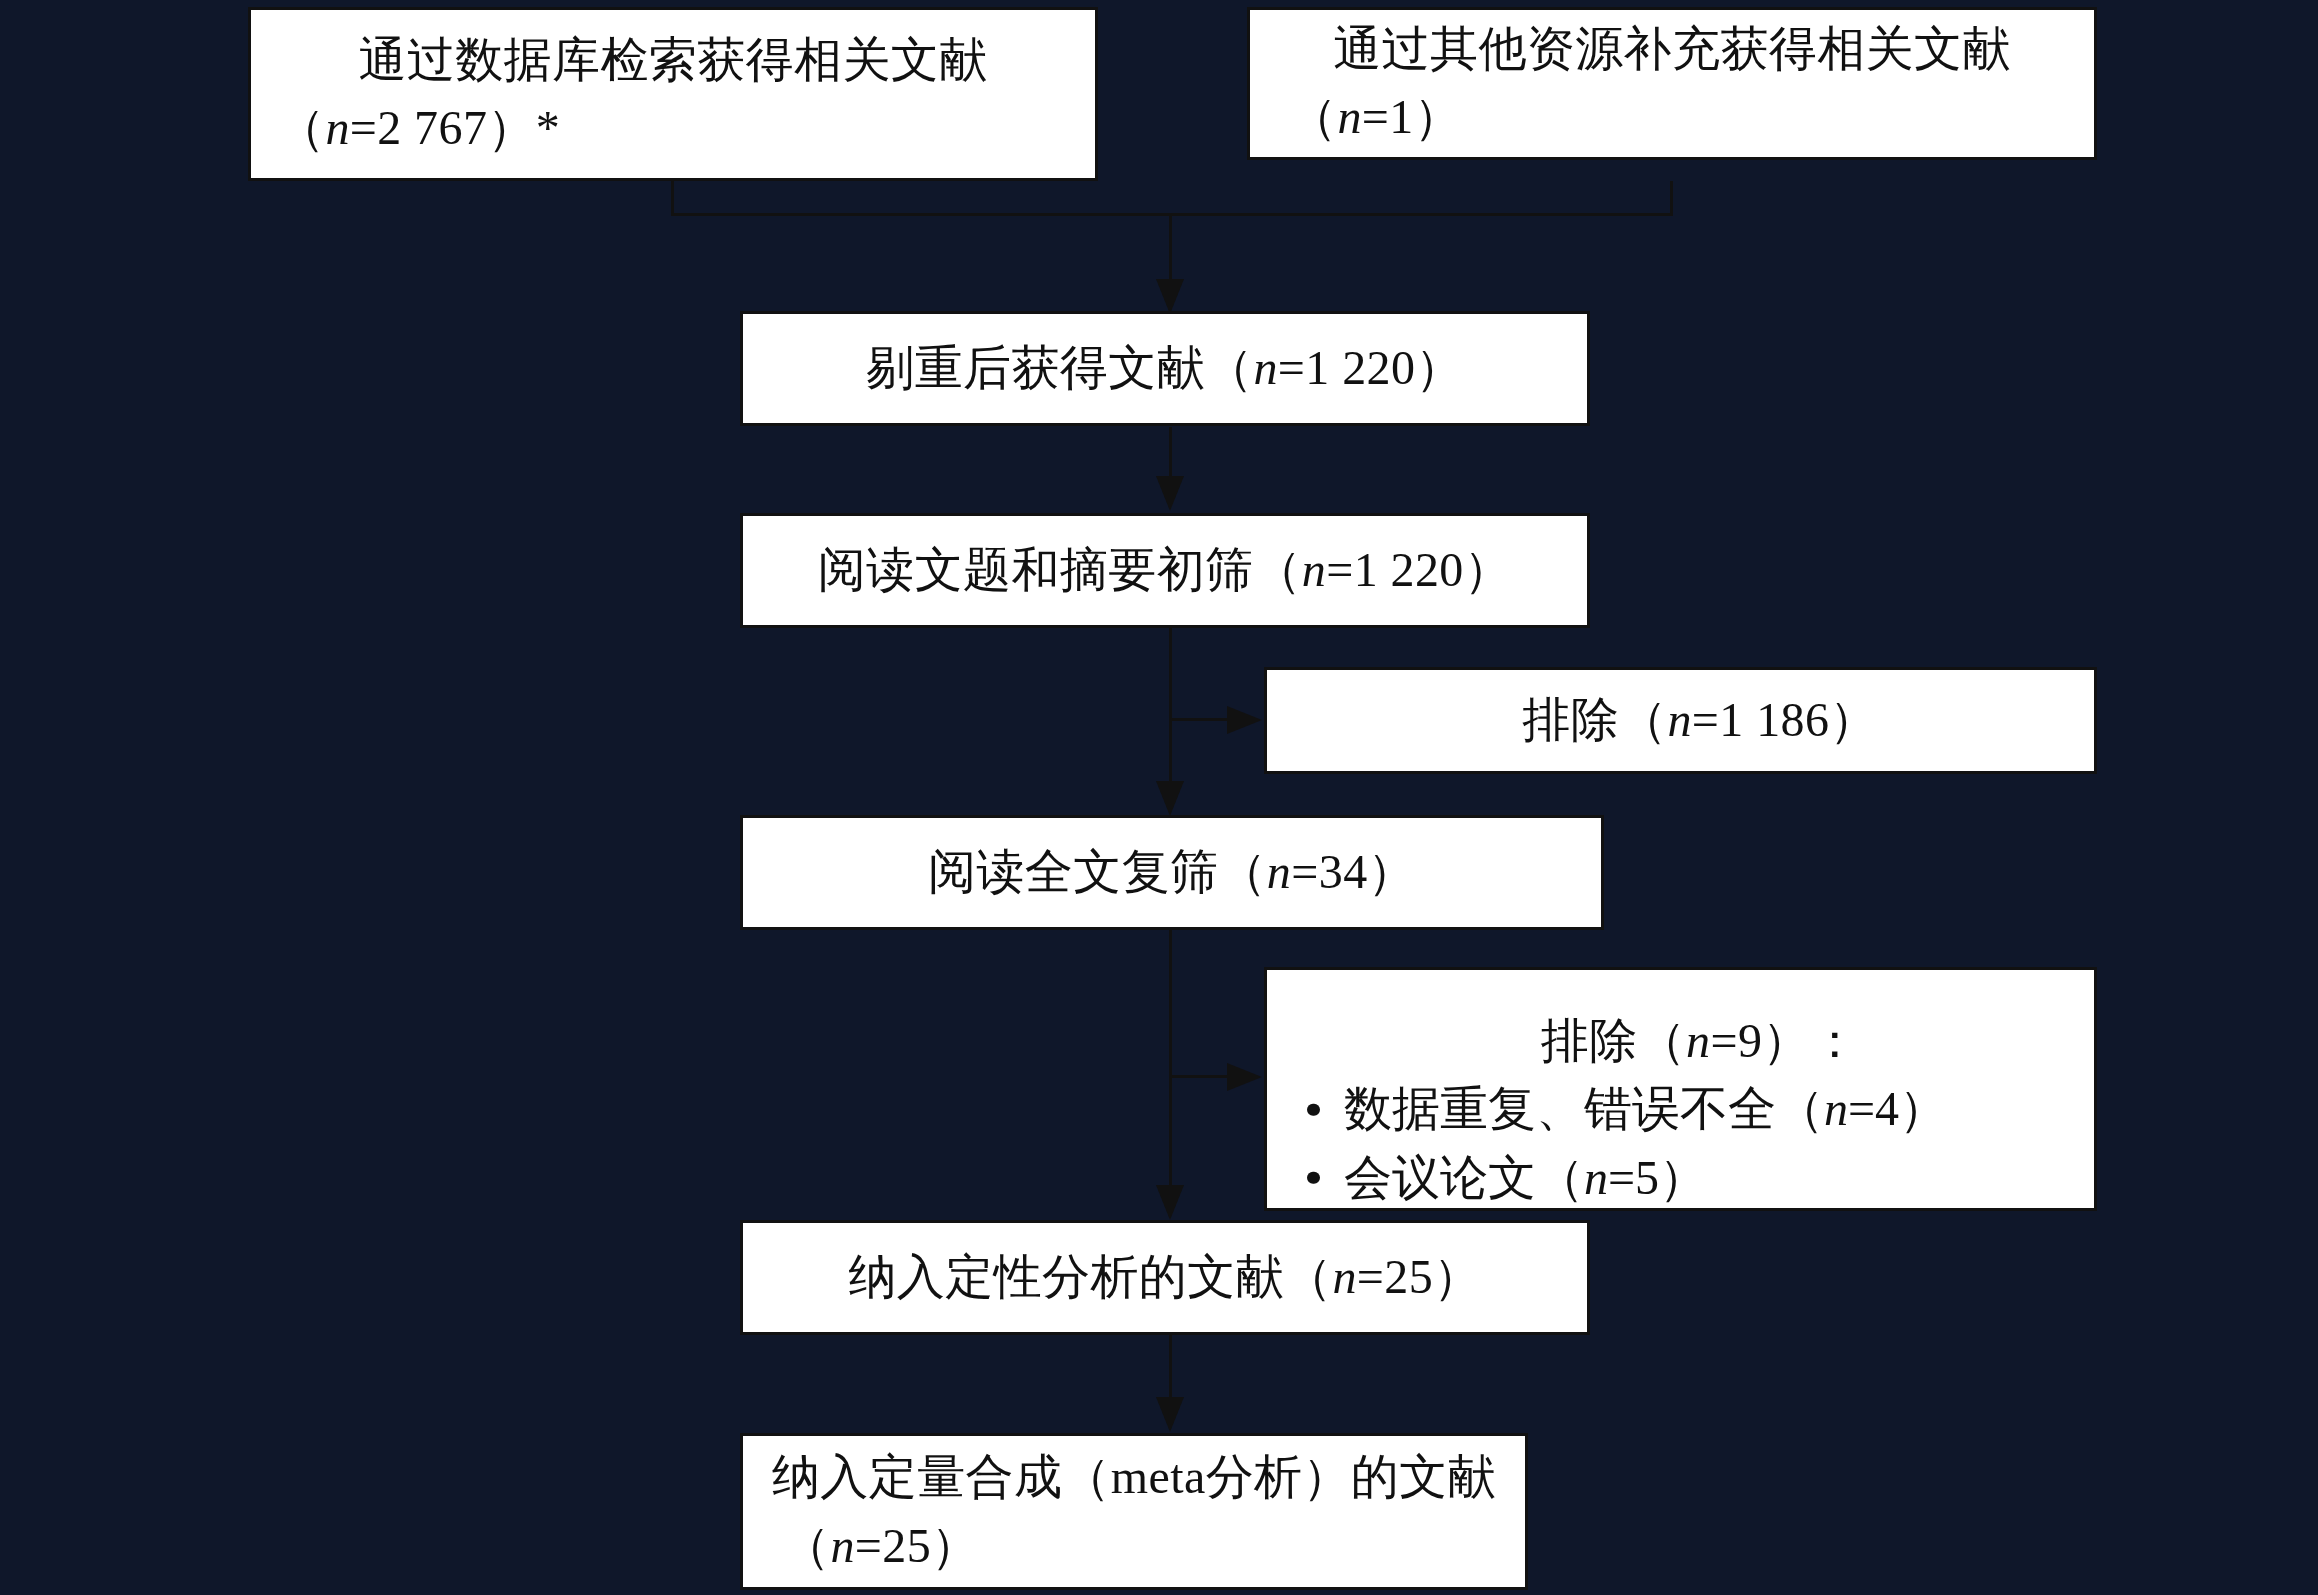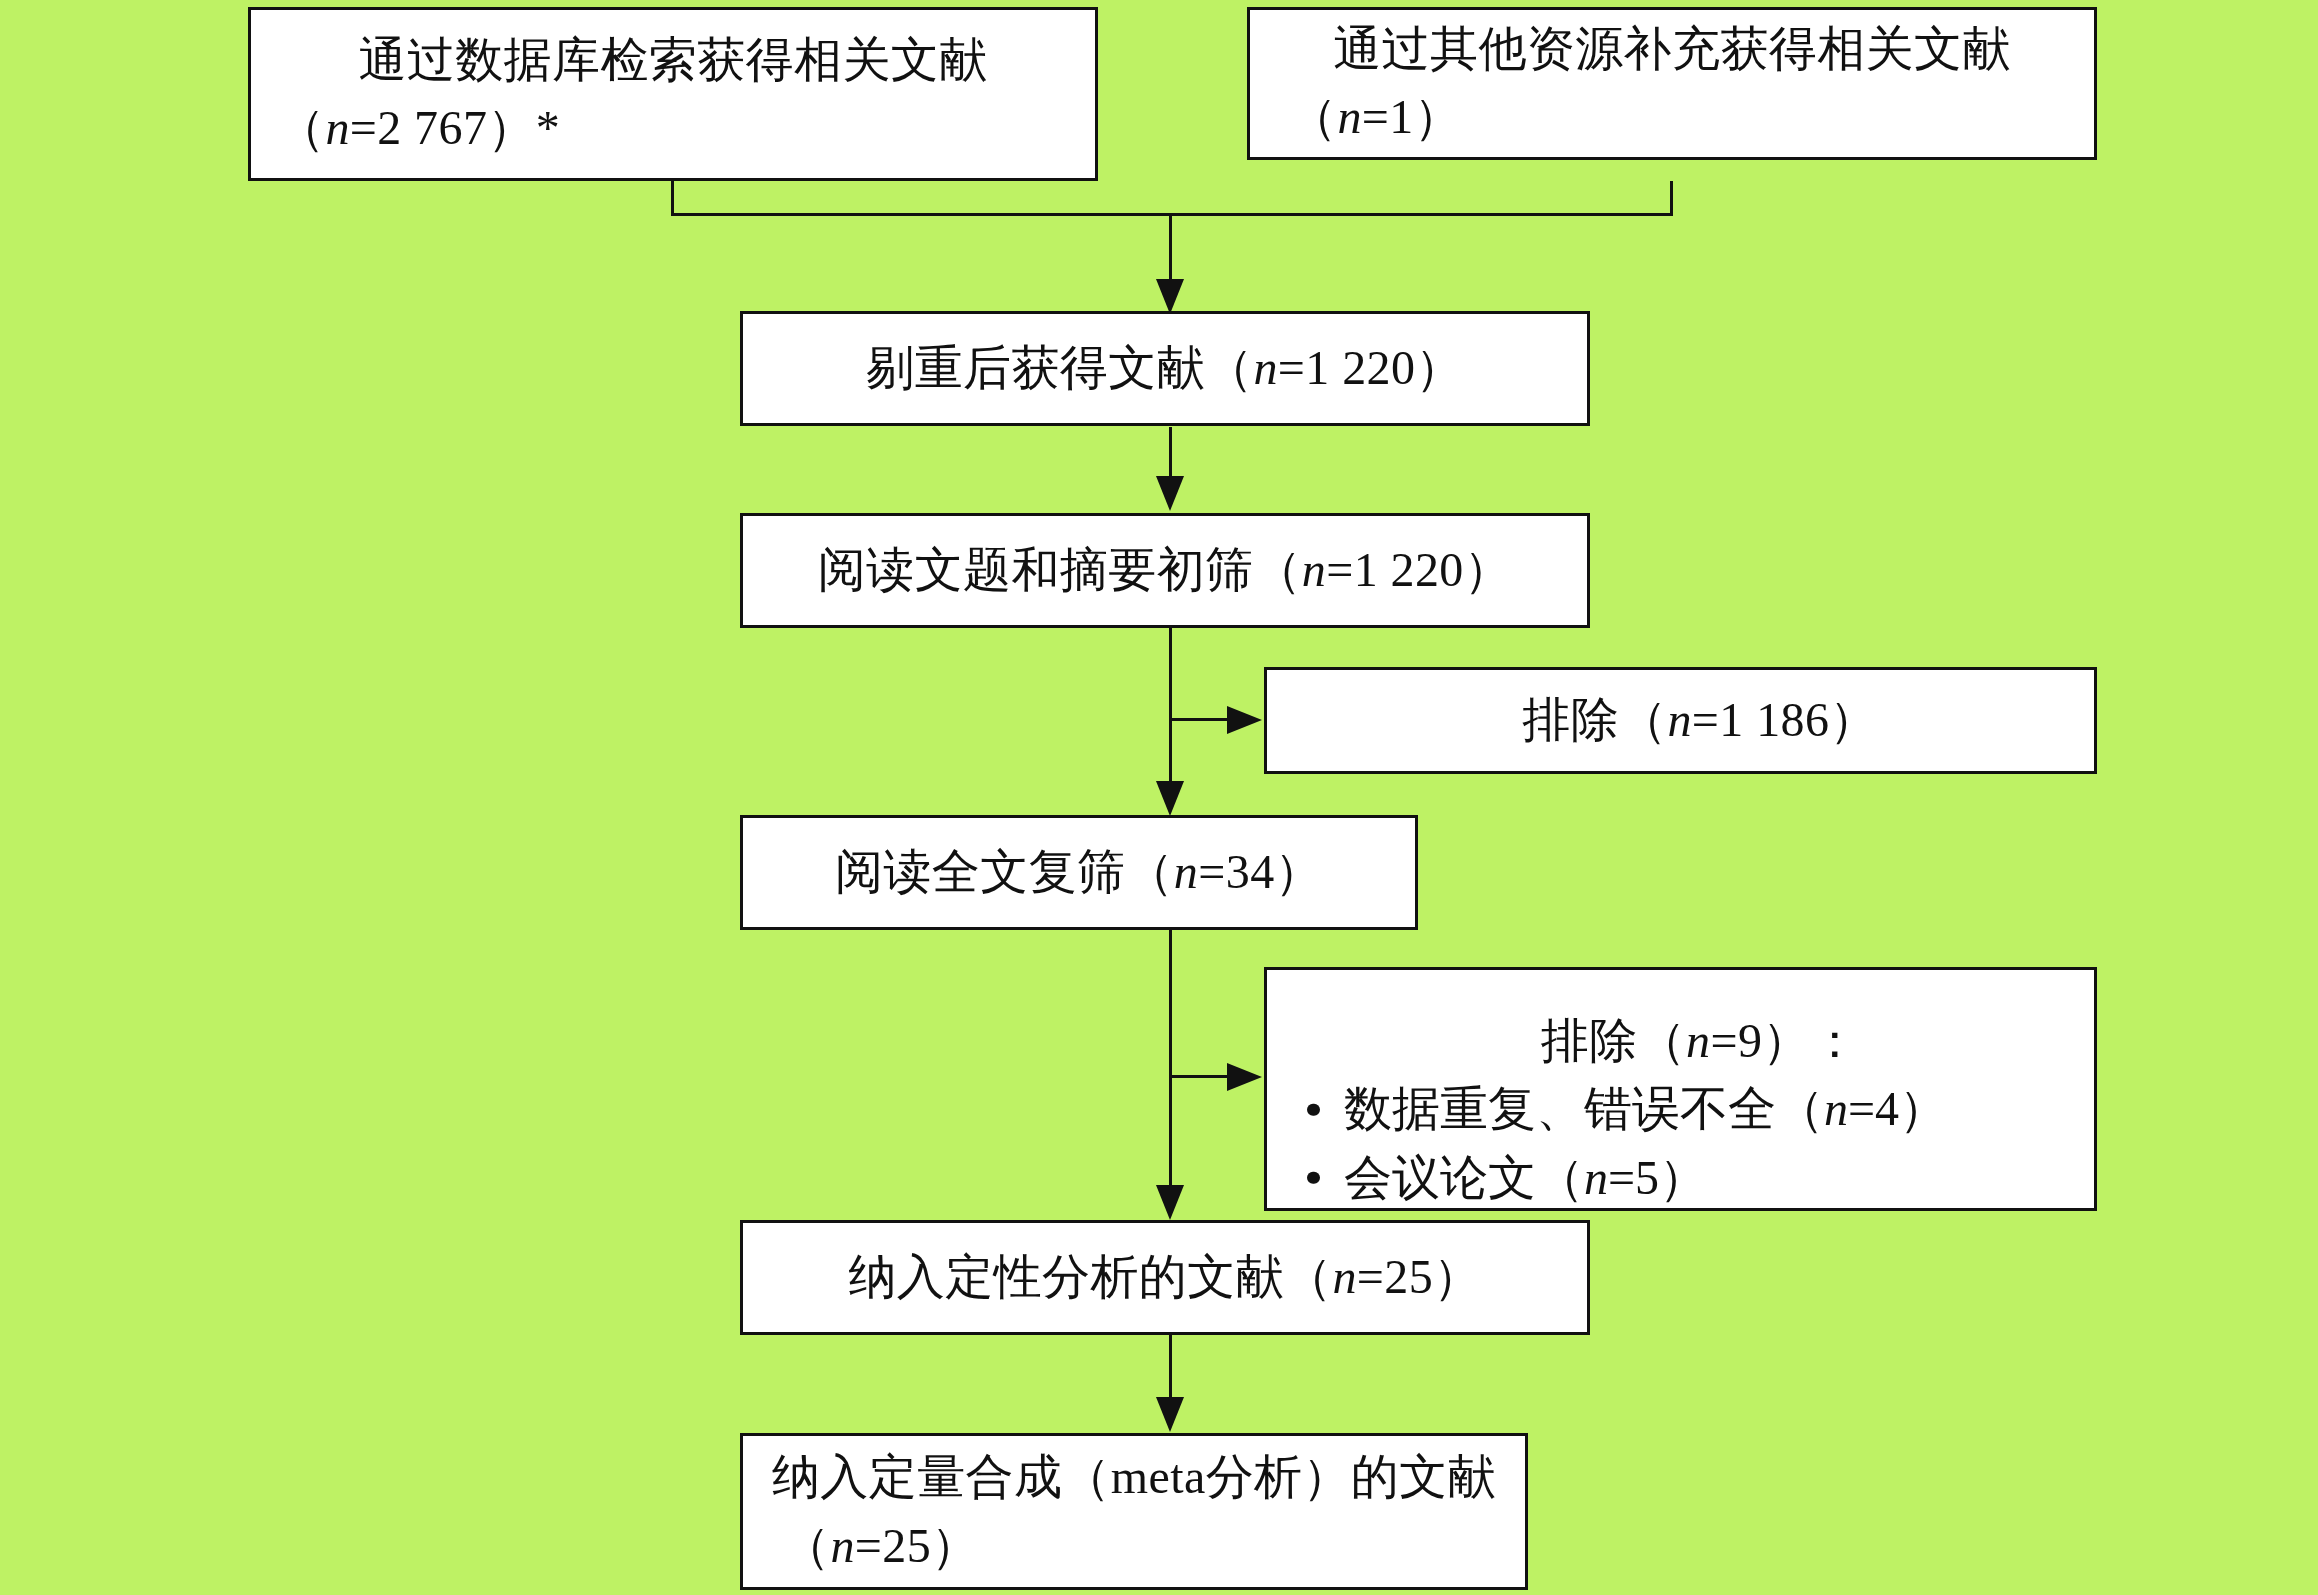--- a/index.html
+++ b/index.html
@@ -8,21 +8,21 @@
     background: #ffffff;
   }
   body {
     font-family: "Liberation Serif", "DejaVu Serif", serif;
     color: #000000;
   }
   #canvas {
     position: relative;
     width: 2319px;
     height: 1596px;
-    background: #bef264;
+    background: #0f172a;
     overflow: hidden;
   }
   .node {
     position: absolute;
     box-sizing: border-box;
     border: 3.4px solid #111111;
     background: #ffffff;
     display: flex;
     flex-direction: column;
     justify-content: center;
@@ -127,21 +127,21 @@
   <div class="vline" style="left:1169px; top:628px; height:172px;"></div>
   <div class="arrow-down" style="left:1156px; top:781px;"></div>
 
   <div class="hline" style="left:1169px; top:718px; width:61px;"></div>
   <div class="arrow-right" style="left:1227px; top:706px;"></div>
 
   <div class="node lefted" style="left:1264px; top:667px; width:833px; height:107px;">
     <div class="node-text">排除（<em class="ital">n</em>=1 186）</div>
   </div>
 
-  <div class="node centered" style="left:740px; top:815px; width:678px; height:115px;">
+  <div class="node centered" style="left:740px; top:815px; width:864px; height:115px;">
     <div class="node-text">阅读全文复筛（<em class="ital">n</em>=34）</div>
   </div>
 
   <div class="vline" style="left:1169px; top:930px; height:273px;"></div>
   <div class="arrow-down" style="left:1156px; top:1185px;"></div>
 
   <div class="hline" style="left:1169px; top:1075px; width:61px;"></div>
   <div class="arrow-right" style="left:1227px; top:1063px;"></div>
 
   <div class="node lefted" style="left:1264px; top:967px; width:833px; height:244px;">

